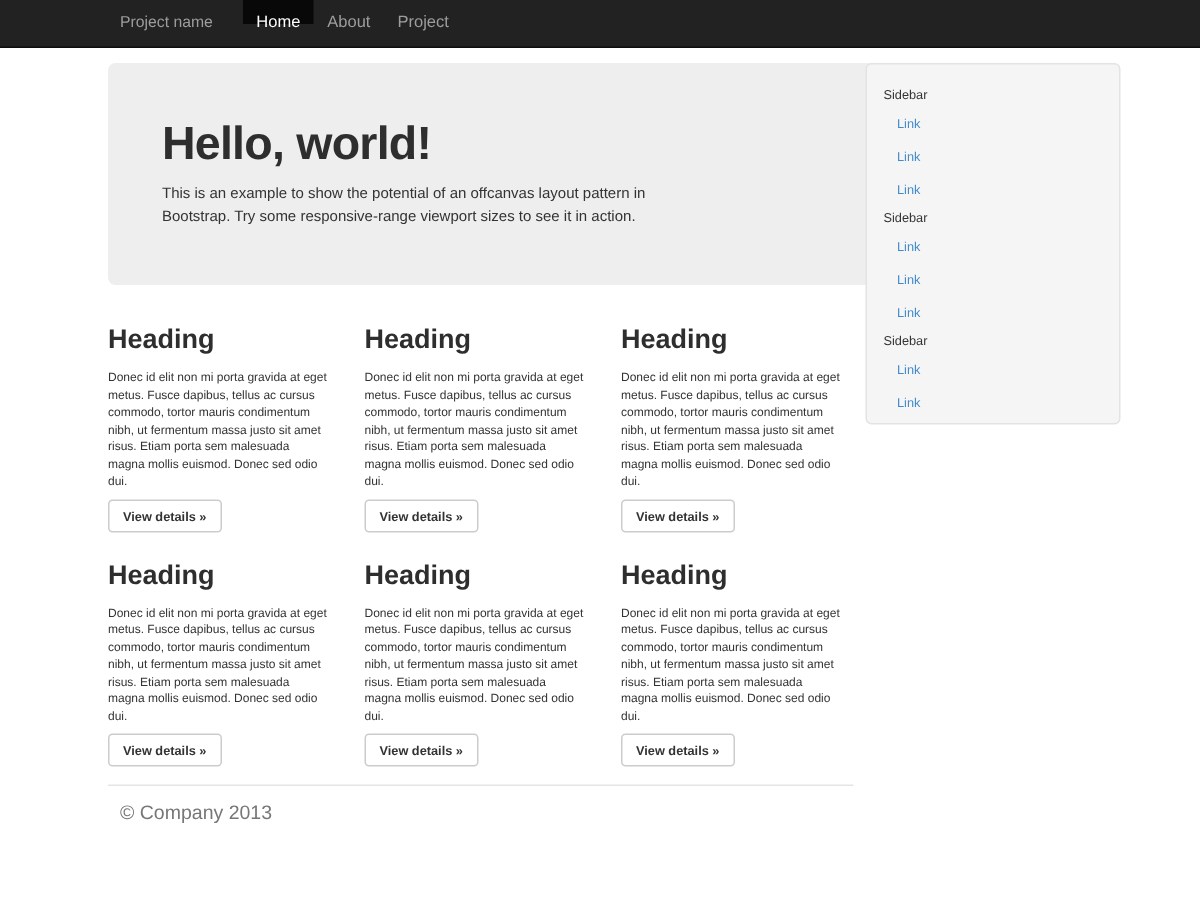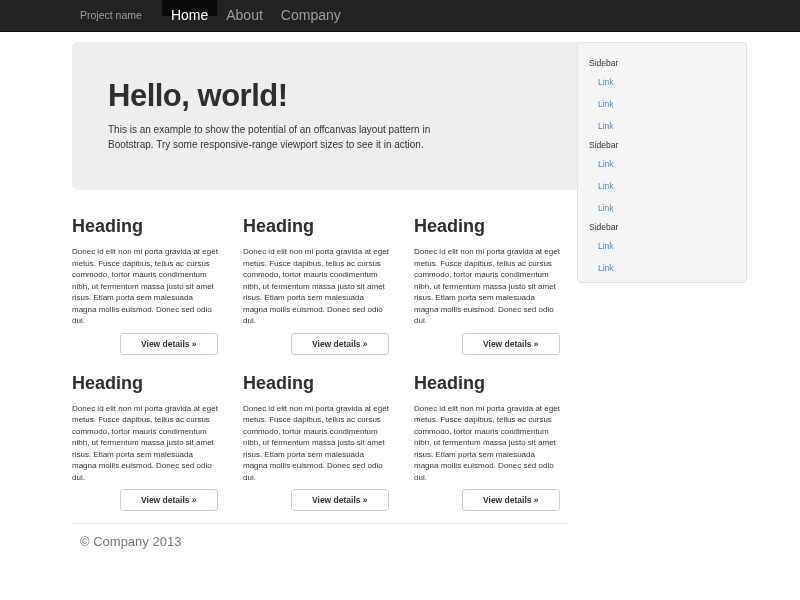--- a/index.html
+++ b/index.html
@@ -9,43 +9,43 @@
     color:#333;
     -webkit-font-smoothing: antialiased;
   }
   .page { width:800px; height:600px; background:#fff; overflow:hidden; position:relative; }
 
   
   .navbar { height:31px; background:#222; border-bottom:1px solid #0d0d0d; }
   .navbar-inner { width:656px; margin:0 auto; display:flex; height:100%; align-items:stretch;gap:12px; }
   .brand { font-size:10.5px; color:#9d9d9d; line-height:31px; padding:0 8px; text-decoration:none; white-space:nowrap; }
   .nav { display:flex; margin:0; padding:0; list-style:none; }
-  .nav a { display:block; height:16px; line-height:31px; padding:0 9px; font-size:14px; color:#9d9d9d; text-decoration:none; }
+  .nav a { display:block; height:16px; line-height:31px; padding:0 9px; font-size:11px; color:#9d9d9d; text-decoration:none; }
   .nav li.active a { background:#080808; color:#fff; }
 
   
   .container { width:656px; margin:10px auto 0; display:flex; align-items:flex-start; }
   .main { width:497px; flex:none; }
 
   
   .jumbotron { width:536px; height:148px; box-sizing:border-box; background:#eee; border-radius:5px; padding:26px 36px 0; margin:0 0 24px; }
   .jumbotron h1 { margin:10px 0 8px; font-size:31px; font-weight:700; color:#2e2e2e; letter-spacing:-0.5px; }
   .jumbotron p { margin:0; font-size:10px; line-height:15px; color:#333; white-space:pre; }
 
   
   .row { display:flex; }
   .row-1 { margin-bottom:16px; }
   .col { width:155px; margin-right:16px; flex:none; }
   .col:last-child { margin-right:0; }
   .col h2 { margin:2px 0 9px; font-size:18px; font-weight:700; color:#2e2e2e; }
   .col p { margin:0 0 6px; font-size:8px; line-height:11.5px; color:#333; white-space:pre; }
   .btn {
-    display:inline-block; height:20px; line-height:20px; padding:0 20px;
+    display:inline-block; height:20px; line-height:20px; padding:0 9px;
     border:1px solid #ccc; border-radius:3px; background:#fff;
-    font-size:8.5px; font-weight:700; color:#333; text-decoration:none; cursor:pointer;margin-left:48px;
+    font-size:8.5px; font-weight:700; color:#333; text-decoration:none; cursor:pointer;
   }
 
   
   .sidebar {
     flex:none; width:170px; height:241px; box-sizing:border-box; margin-left:8px;
     background:#f5f5f5; border:1px solid #e3e3e3; border-radius:4px; padding:12px 0 0;
   }
   .sb-header { font-size:8.5px; line-height:10px; color:#333; padding:3px 11px; }
   .sb-link { display:block; font-size:8.5px; line-height:10px; padding:6px 0 6px 20px; color:#428bca; text-decoration:none; }
 
@@ -63,21 +63,21 @@
     <div class="navbar-inner">
       <a class="brand">Project name</a>
       <ul class="nav">
         <li class="active">
           <a>Home</a>
         </li>
         <li>
           <a>About</a>
         </li>
         <li>
-          <a>Company</a>
+          <a>Project</a>
         </li>
       </ul>
     </div>
   </div>
 
   <div class="container">
 
     <div class="main">
 
       <div class="jumbotron">

